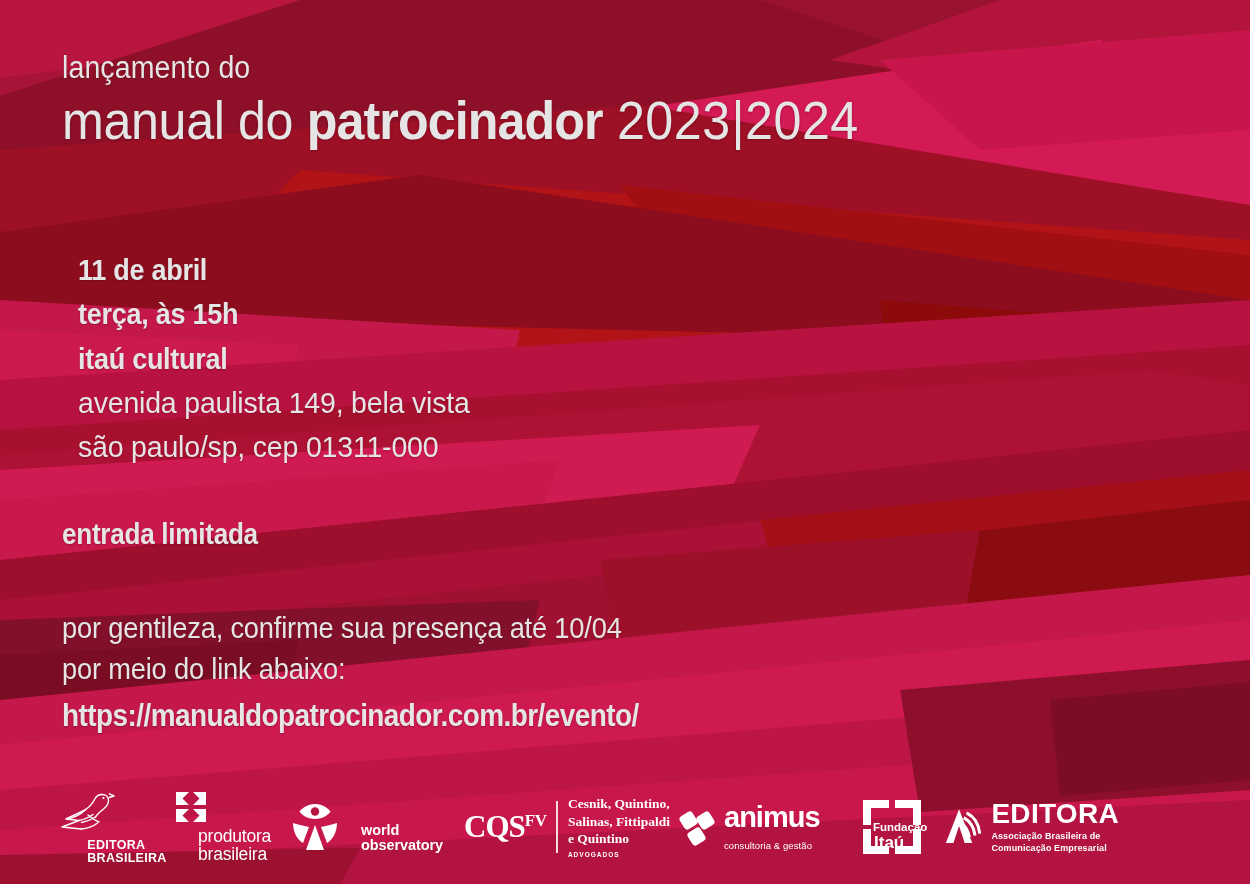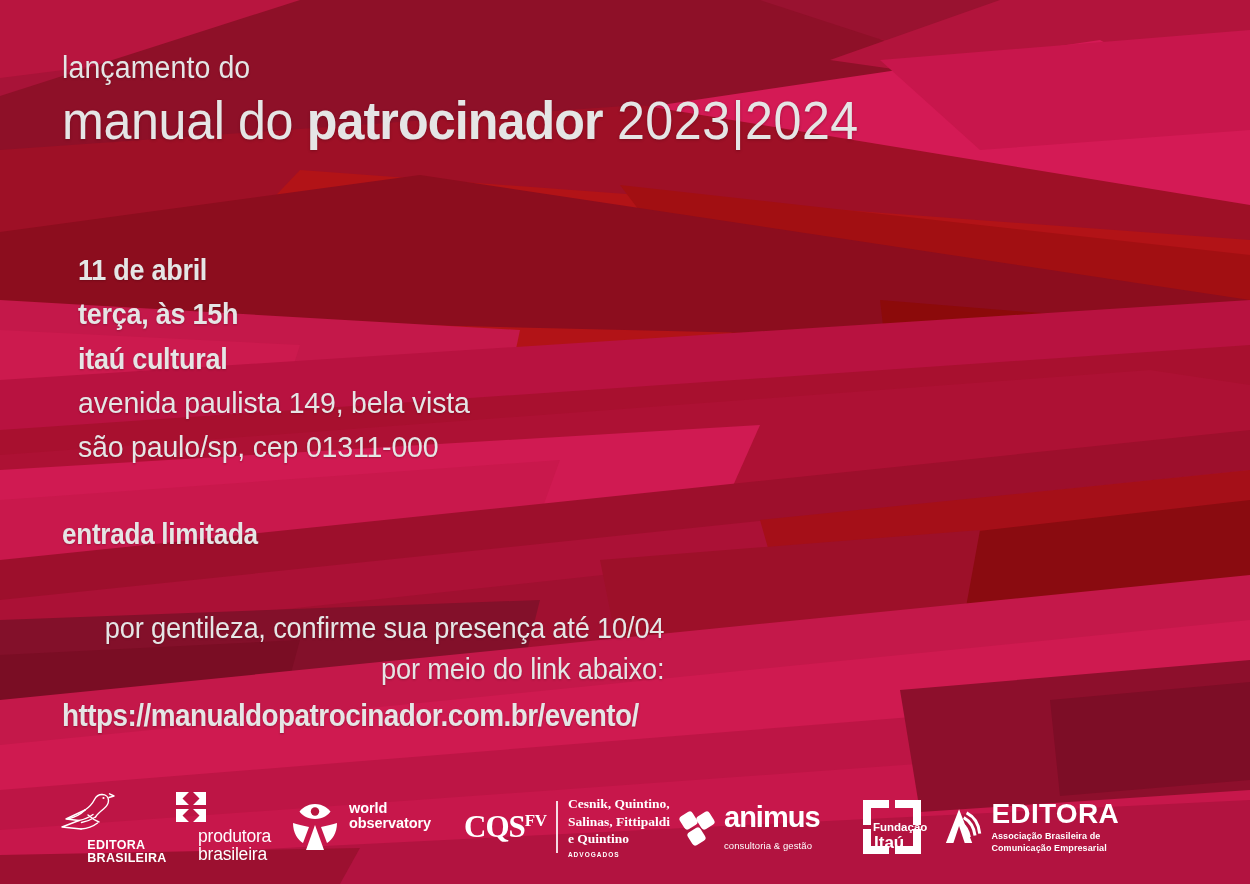--- a/index.html
+++ b/index.html
@@ -53,21 +53,21 @@
     letter-spacing:-.2px;
     transform:scaleX(.95); transform-origin:left center;
     text-shadow:0 1px 2px rgba(60,0,15,.3);
   }
   .limited {
     position:absolute; top:518px; left:62px;
     font-size:29px; font-weight:700; letter-spacing:-.3px;
     transform:scaleX(.9); transform-origin:left center;
     text-shadow:0 1px 2px rgba(60,0,15,.3);
   }
-  .rsvp { position:absolute; top:608px; left:62px;text-align:right; }
+  .rsvp { position:absolute; top:608px; left:62px; }
   .rsvp .line {
     font-size:29px; line-height:1.42; font-weight:400;
     letter-spacing:-.2px;
     transform:scaleX(.94); transform-origin:left center;
     text-shadow:0 1px 2px rgba(60,0,15,.3);
   }
   .rsvp .url {
     margin-top:8px;
     font-size:31px; font-weight:700; letter-spacing:-.6px;
     transform:scaleX(.9); transform-origin:left center;
@@ -88,21 +88,21 @@
   .editora { width:108px; justify-content:center; }
   .editora .wrap { display:flex; flex-direction:column; align-items:flex-start; }
   .editora .lg-txt {
     font-size:12.5px; font-weight:700; letter-spacing:.3px;
     margin-left:30px; margin-top:4px;
   }
   .produtora { width:118px; padding-left:8px; }
   .produtora .wrap { display:flex; flex-direction:column; align-items:flex-start; }
   .produtora .lg-txt { font-size:17.5px; font-weight:400; margin-left:24px; margin-top:2px; letter-spacing:-.2px; }
 
-  .worldobs { width:180px; padding-left:6px; align-items:flex-start; gap:9px; }
+  .worldobs { width:180px; padding-left:6px; align-items:flex-end; gap:21px; }
   .worldobs .lg-txt { font-size:14.5px; font-weight:700; letter-spacing:-.1px; }
 
   .cqs { width:215px; align-items:center; gap:10px; }
   .cqs .mark {
     font-family:"Liberation Serif", serif;
     font-size:31px; font-weight:700; letter-spacing:-1px;
   }
   .cqs .mark sup { font-size:17px; letter-spacing:-.5px; }
   .cqs .bar { width:1.5px; height:52px; background:rgba(255,255,255,.85); }
   .cqs .names {

